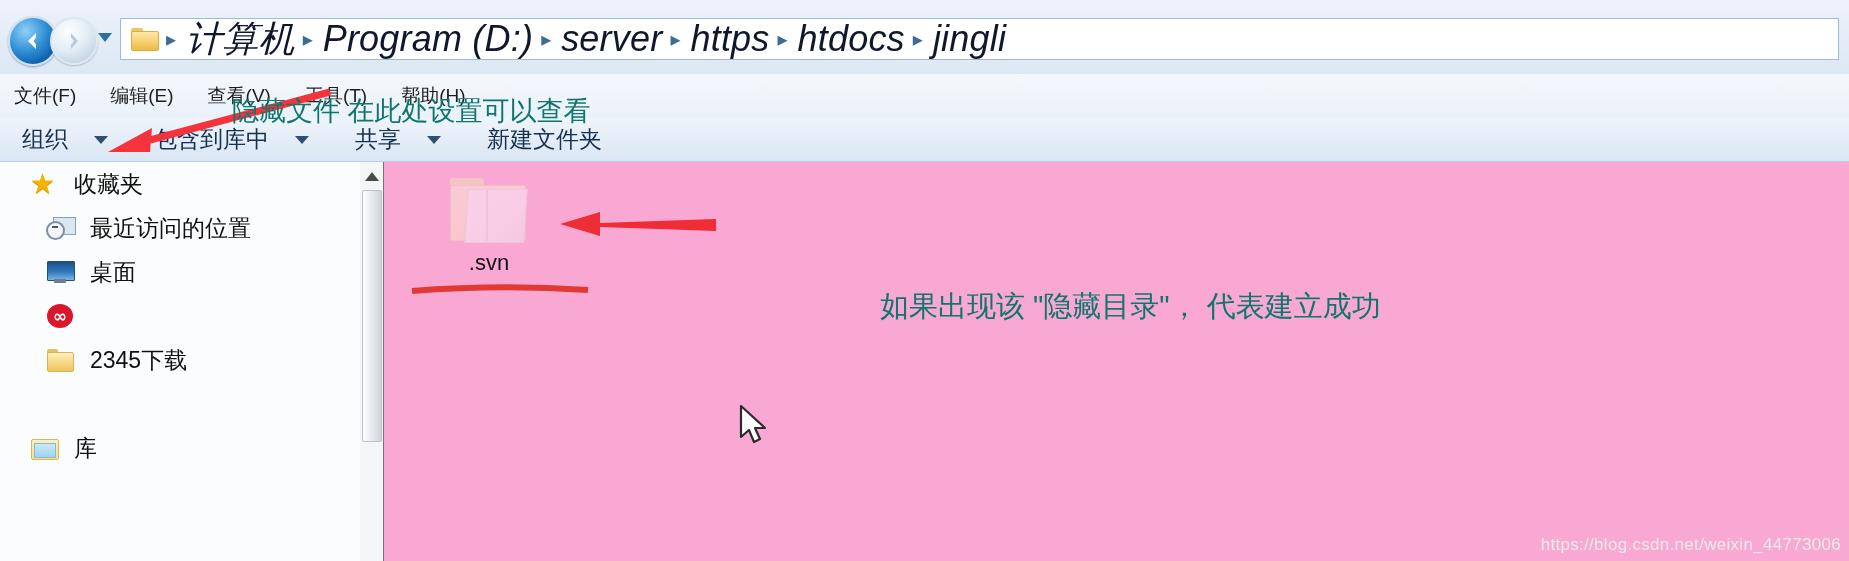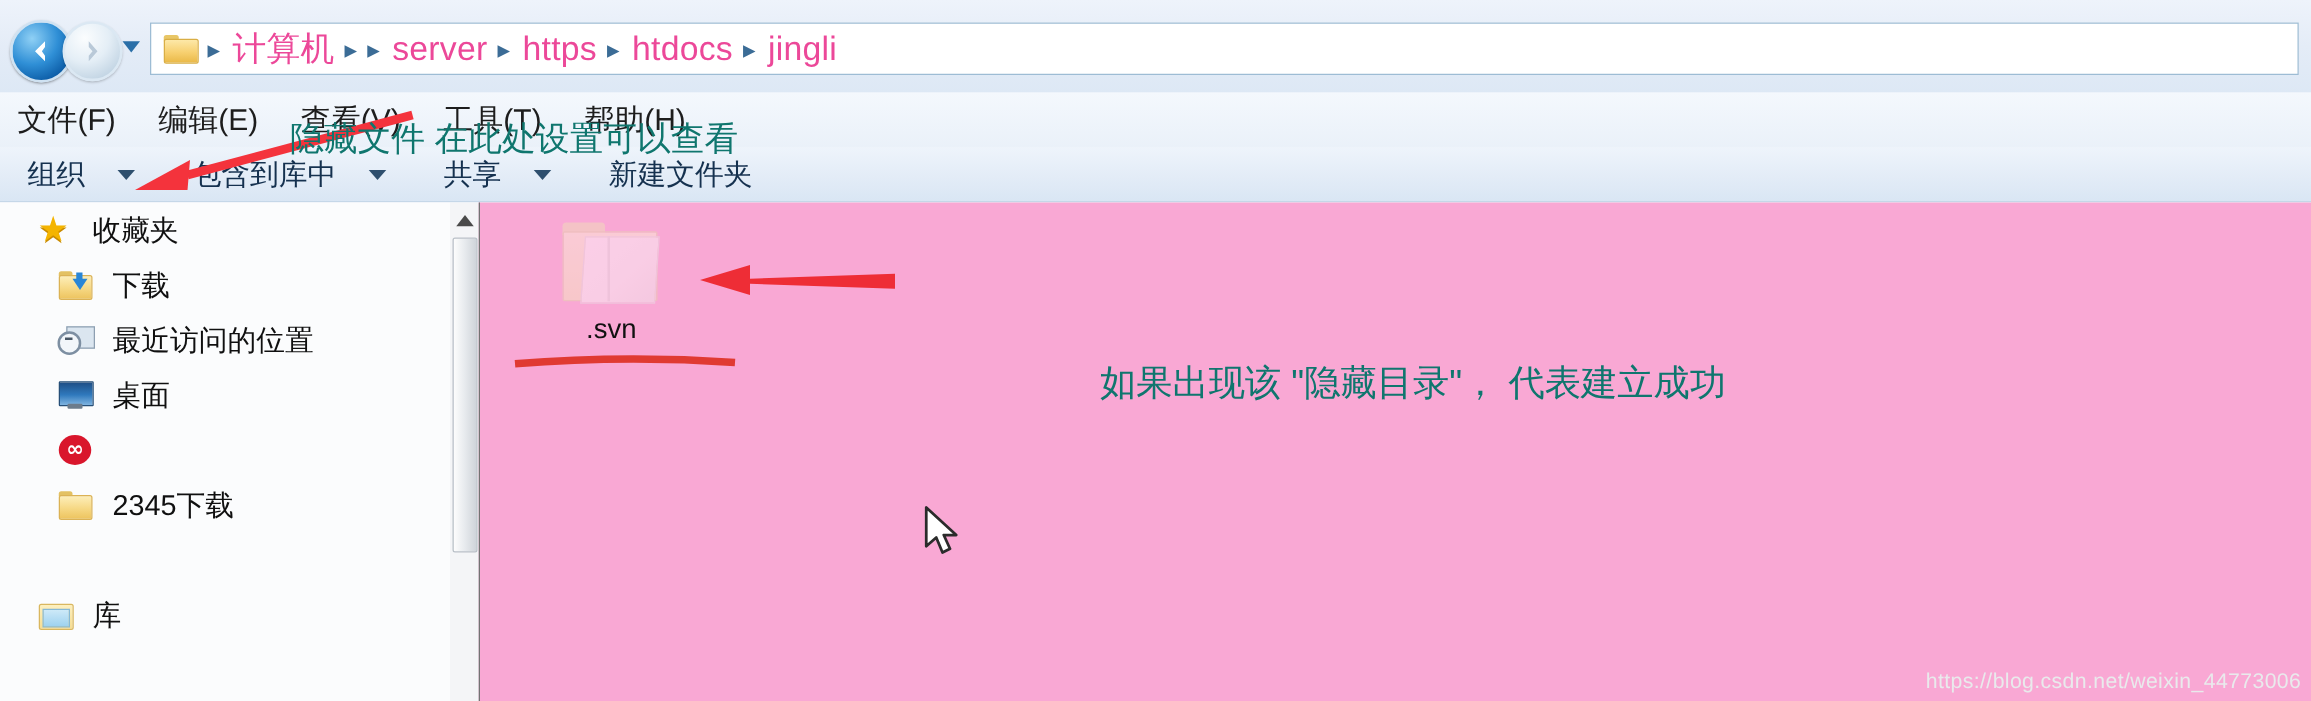--- a/index.html
+++ b/index.html
@@ -74,40 +74,41 @@
   .crumb-folder-icon .tab {
     position: absolute; left: 0; top: 1px; width: 12px; height: 5px;
     background: #e8c666; border-radius: 2px 2px 0 0;
   }
   .crumb-folder-icon .body {
     position: absolute; left: 0; top: 4px; width: 26px; height: 18px;
     background: linear-gradient(to bottom, #fde8a8 0%, #f7d070 55%, #eab948 100%);
     border: 1px solid #d9ae45; border-radius: 2px;
   }
   .crumb {
-    font-size: 27px; color: #ec4899;
+    font-size: 36px; color: #0f172a;
     padding: 0 5px; white-space: nowrap;
     letter-spacing: .2px;
+    font-style: italic;
   }
   .crumb-sep {
     color: #3b6c96; font-size: 20px;
     padding: 0 5px 0 3px; flex: none;
   }
 
   
   .menubar {
     position: absolute;
     left: 0; top: 74px;
     width: 1849px; height: 44px;
     background: linear-gradient(to bottom,#f4f8fd 0%, #eaf1f9 100%);
     display: flex; align-items: center;
     padding-left: 14px; box-sizing: border-box;
   }
   .menu-item {
-    font-size: 24px; color: #1d1d1d;
+    font-size: 19px; color: #1d1d1d;
     margin-right: 34px; white-space: nowrap;
   }
 
   
   .toolbar {
     position: absolute;
     left: 0; top: 118px;
     width: 1849px; height: 44px;
     background: linear-gradient(to bottom,#eef4fb 0%, #e3ecf7 55%, #d9e6f4 100%);
     border-bottom: 1px solid #b9cee2;
@@ -317,20 +318,21 @@
     </div>
 
     <div class="crumbbar">
       <div class="crumb-folder-icon">
         <div class="tab"></div>
           <div class="body"></div>
       </div>
       <span class="crumb-sep">▸</span>
       <span class="crumb">计算机</span>
       <span class="crumb-sep">▸</span>
+      <span class="crumb">Program (D:)</span>
       <span class="crumb-sep">▸</span>
       <span class="crumb">server</span>
       <span class="crumb-sep">▸</span>
       <span class="crumb">https</span>
       <span class="crumb-sep">▸</span>
       <span class="crumb">htdocs</span>
       <span class="crumb-sep">▸</span>
       <span class="crumb">jingli</span>
     </div>
   </div>
@@ -364,29 +366,20 @@
   <div class="content">
 
     <div class="sidebar">
       <div class="sb-item">
         <span class="sb-icon">
           <span class="ico-star">★</span>
         </span>
         <span class="sb-label">收藏夹</span>
       </div>
 
-      <div class="sb-item indent">
-        <span class="sb-icon ico-folder">
-          <span class="tab"></span>
-            <span class="body"></span>
-          <span class="ico-dl-stem"></span>
-            <span class="ico-dl-arrow"></span>
-        </span>
-        <span class="sb-label">下载</span>
-      </div>
 
       <div class="sb-item indent">
         <span class="sb-icon ico-recent">
           <span class="mon"></span>
             <span class="clk"></span>
             <span class="hand"></span>
         </span>
         <span class="sb-label">最近访问的位置</span>
       </div>
 

